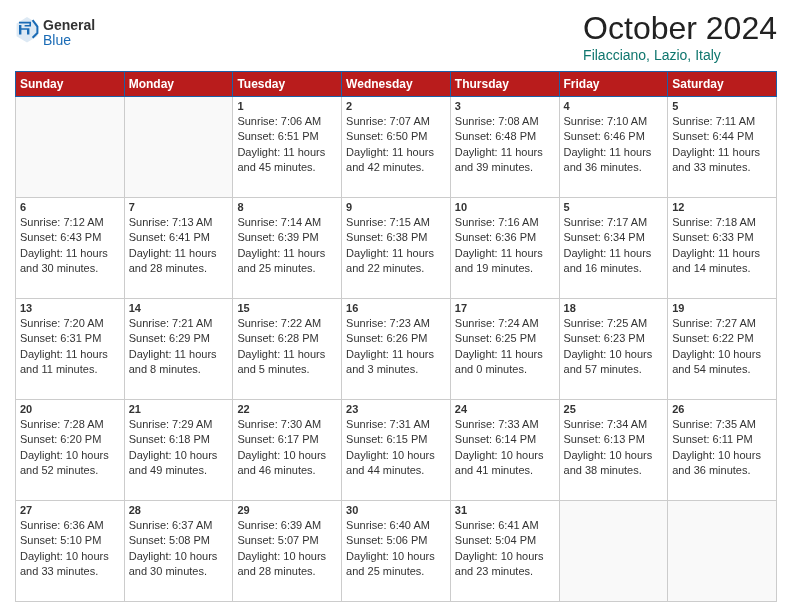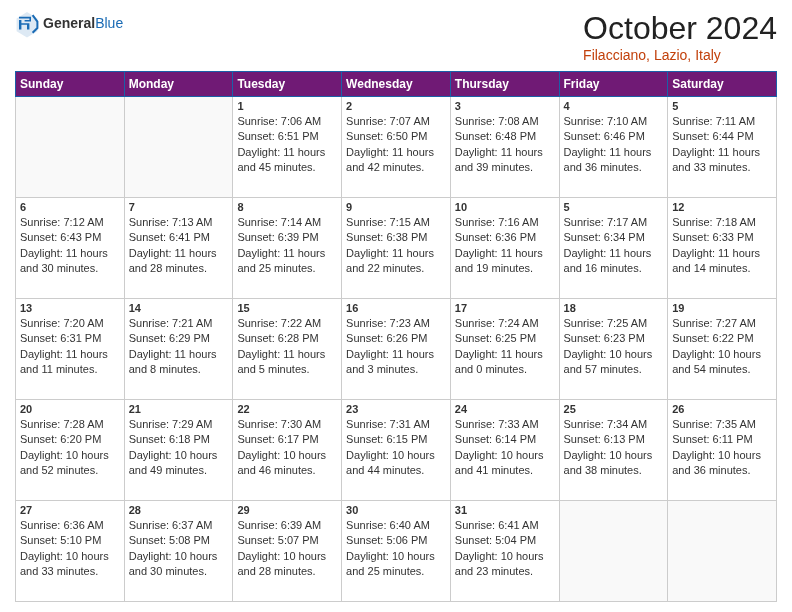--- a/index.html
+++ b/index.html
@@ -23,22 +23,23 @@
       align-items: flex-start;
       margin-bottom: 8px;
     }
     .logo {
       display: flex;
       align-items: center;
       gap: 2px;
     }
     .logo-text {
       display: flex;
-      flex-direction: row;
+      flex-direction: column;
       line-height: 1.1;
+      margin-top: 8px;
     }
     .logo-general {
       font-size: 14px;
       font-weight: bold;
       color: #333;
     }
     .logo-blue {
       font-size: 14px;
       font-weight: normal;
       color: #1a6bb5;
@@ -51,31 +52,31 @@
     .title-block {
       text-align: left;
     }
     .month-title {
       font-size: 32px;
       font-weight: normal;
       color: #222;
     }
     .location {
       font-size: 14px;
-      color: #c2410c;
+      color: #0f766e;
     }
     .calendar {
       flex: 1;
       border: 1px solid #ccc;
       border-collapse: collapse;
       width: 100%;
       table-layout: fixed;
     }
     .calendar th {
-      background-color: #701a75;
+      background-color: #b91c1c;
       color: white;
       font-size: 12px;
       font-weight: bold;
       padding: 5px 4px;
       text-align: left;
       border: 1px solid #1a60a8;
     }
     .calendar td {
       border: 1px solid #ccc;
       vertical-align: top;

